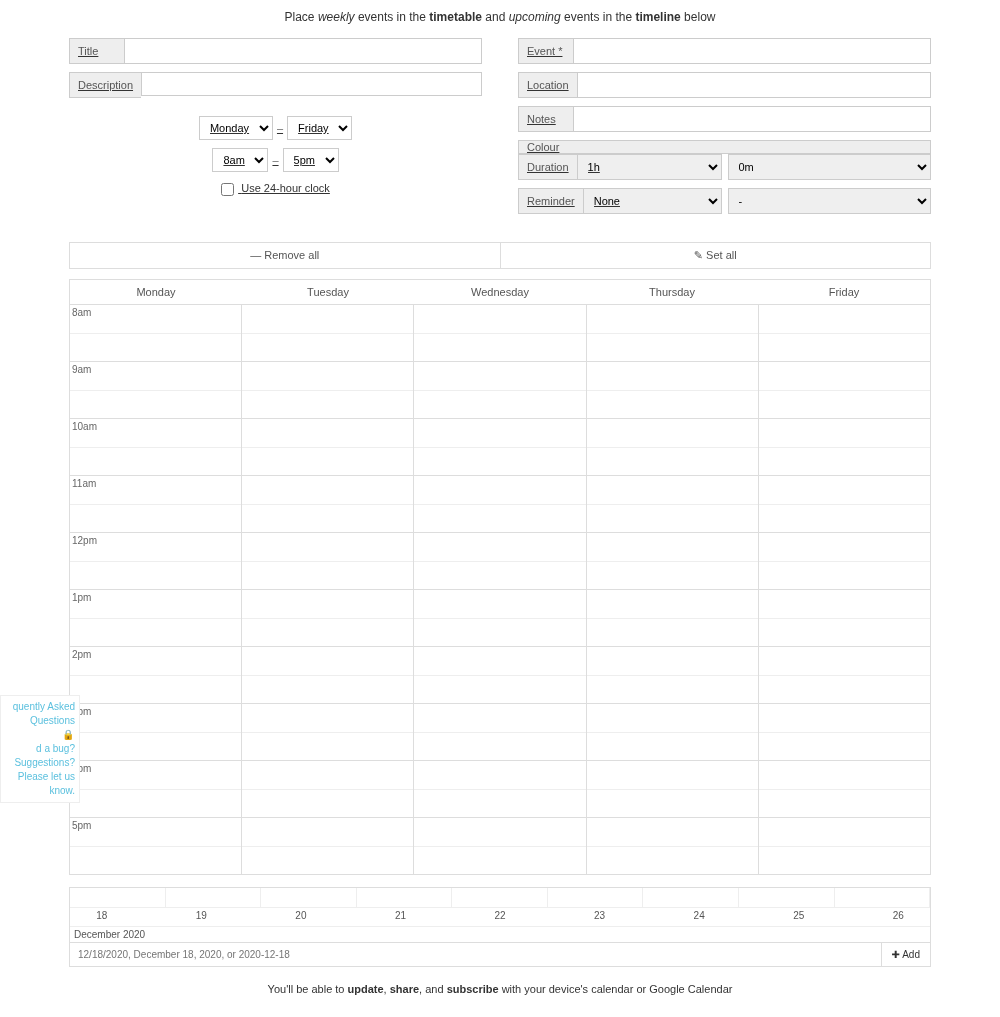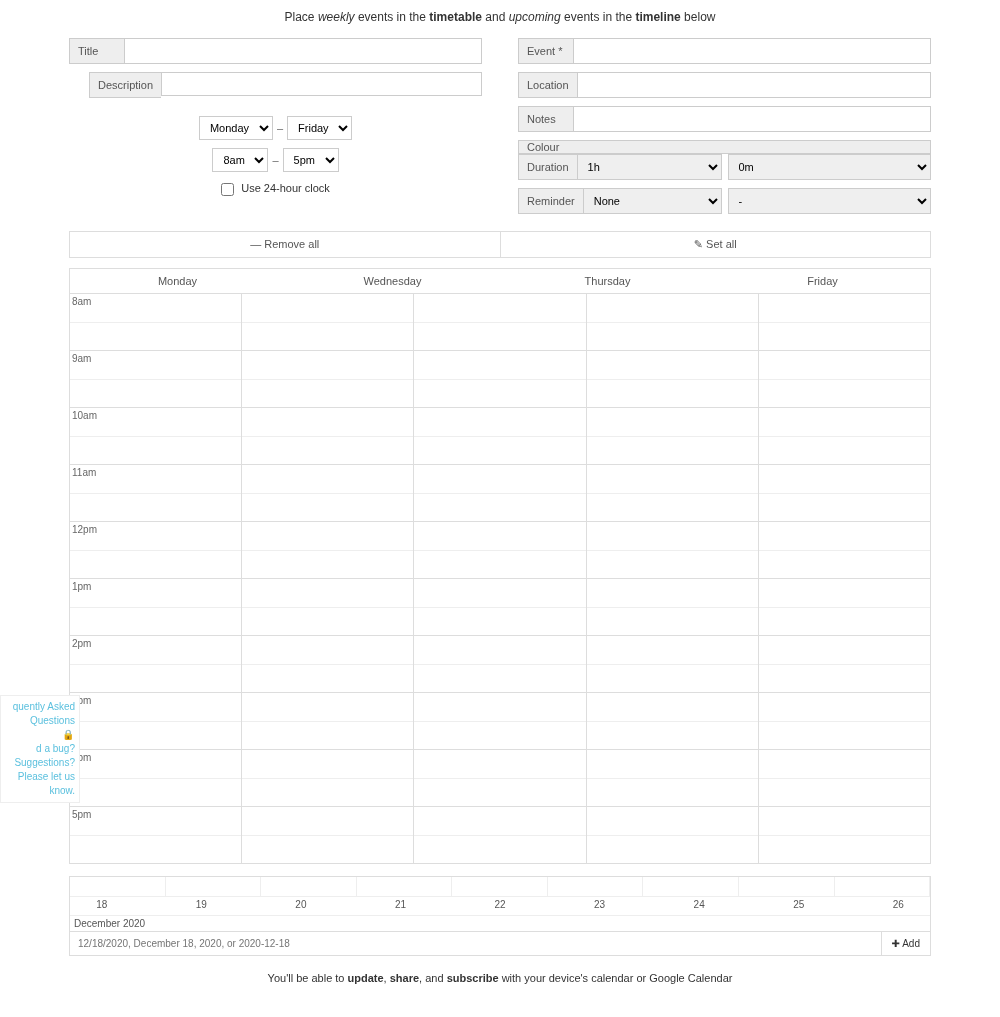--- a/index.html
+++ b/index.html
@@ -1,39 +1,39 @@
 <!DOCTYPE html>
 <html><head>
 <meta charset="utf-8">
 <style>
 * { box-sizing: border-box; margin: 0; padding: 0; }
 body { font-family: -apple-system, BlinkMacSystemFont, "Segoe UI", Helvetica, Arial, sans-serif; font-size: 12px; color: #333; background: #fff; }
 .container { width: 862px; margin: 0 auto; padding: 10px 0; }
 .instruction { text-align: center; font-size: 12px; color: #333; margin-bottom: 14px; }
 .instruction em { font-style: italic; }
 .instruction b { font-weight: bold; }
-.two-col { display: flex; gap: 36px; }
+.two-col { display: flex; gap: 36px; text-decoration: underline; }
 .col { flex: 1; }
 .input-group { display: flex; margin-bottom: 8px; }
 .input-label { background: #eee; border: 1px solid #ccc; border-right: none; padding: 6px 8px; font-size: 11px; color: #555; display: flex; align-items: center; min-width: 55px; }
 .input-group input, .input-group select, .input-group textarea { flex: 1; border: 1px solid #ccc; padding: 5px 6px; font-size: 11px; font-family: inherit; min-width: 0; }
 .input-group textarea { height: 24px; resize: none; }
-.input-group.tall .input-label { align-self: stretch; margin-left: 20px; }
+.input-group.tall .input-label { align-self: stretch; }
 .day-range { display: flex; justify-content: center; align-items: center; gap: 4px; margin: 18px 0 8px; }
 .day-range select, .time-range select { border: 1px solid #ccc; padding: 4px 6px; font-size: 11px; background: #fff; }
 .sep { font-size: 11px; color: #666; }
 .time-range { display: flex; justify-content: center; align-items: center; gap: 4px; margin-bottom: 10px; }
 .check-row { text-align: center; font-size: 11px; color: #333; margin-bottom: 8px; }
 .check-row input { vertical-align: middle; margin-right: 4px; }
 .colour-bar { background: #eee; border: 1px solid #ccc; padding: 0 8px; font-size: 11px; color: #555; }
 .dual { display: flex; gap: 6px; margin-bottom: 8px; }
 .dual .input-group { flex: 1; margin-bottom: 0; }
 .dual .noprefix select { border: 1px solid #ccc; padding: 5px 6px; font-size: 11px; width: 100%; }
 .dual .noprefix { flex: 1; }
-.btn-row { display: flex; margin-top: 9px; border: 1px solid #ddd; }
+.btn-row { display: flex; margin-top: 20px; border: 1px solid #ddd; }
 .btn-row .btn { flex: 1; text-align: center; padding: 6px; font-size: 11px; color: #555; background: #fff; cursor: pointer; }
 .btn-row .btn:first-child { border-right: 1px solid #ddd; }
 .timetable { border: 1px solid #ddd; margin-top: 10px; }
 .timetable-head { display: flex; }
 .timetable-head .day { flex: 1; text-align: center; padding: 6px; font-size: 11px; color: #555; }
 .timetable-body { display: flex; }
 .day-col { flex: 1; border-left: 1px solid #ddd; }
 .hour { height: 57px; border-top: 1px solid #ddd; position: relative; }
 .hour .half { position: absolute; top: 50%; left: 0; right: 0; border-top: 1px solid #eee; }
 .time-label { font-size: 10px; color: #666; padding: 2px 0 0 2px; }
@@ -122,20 +122,21 @@
   </div>
 
   <div class="btn-row">
     <div class="btn">— <span>Remove all</span></div>
     <div class="btn">✎ <span>Set all</span></div>
   </div>
 
   <div class="timetable">
     <div class="timetable-head">
       <div class="day">Monday</div>
+      <div class="day">Tuesday</div>
       <div class="day">Wednesday</div>
       <div class="day">Thursday</div>
       <div class="day">Friday</div>
     </div>
     <div class="timetable-body" id="ttbody">
         <div class="day-col" style="border-left: none;">
           <div class="hour">
             <div class="time-label">8am</div>
             <div class="half"></div>
           </div>

